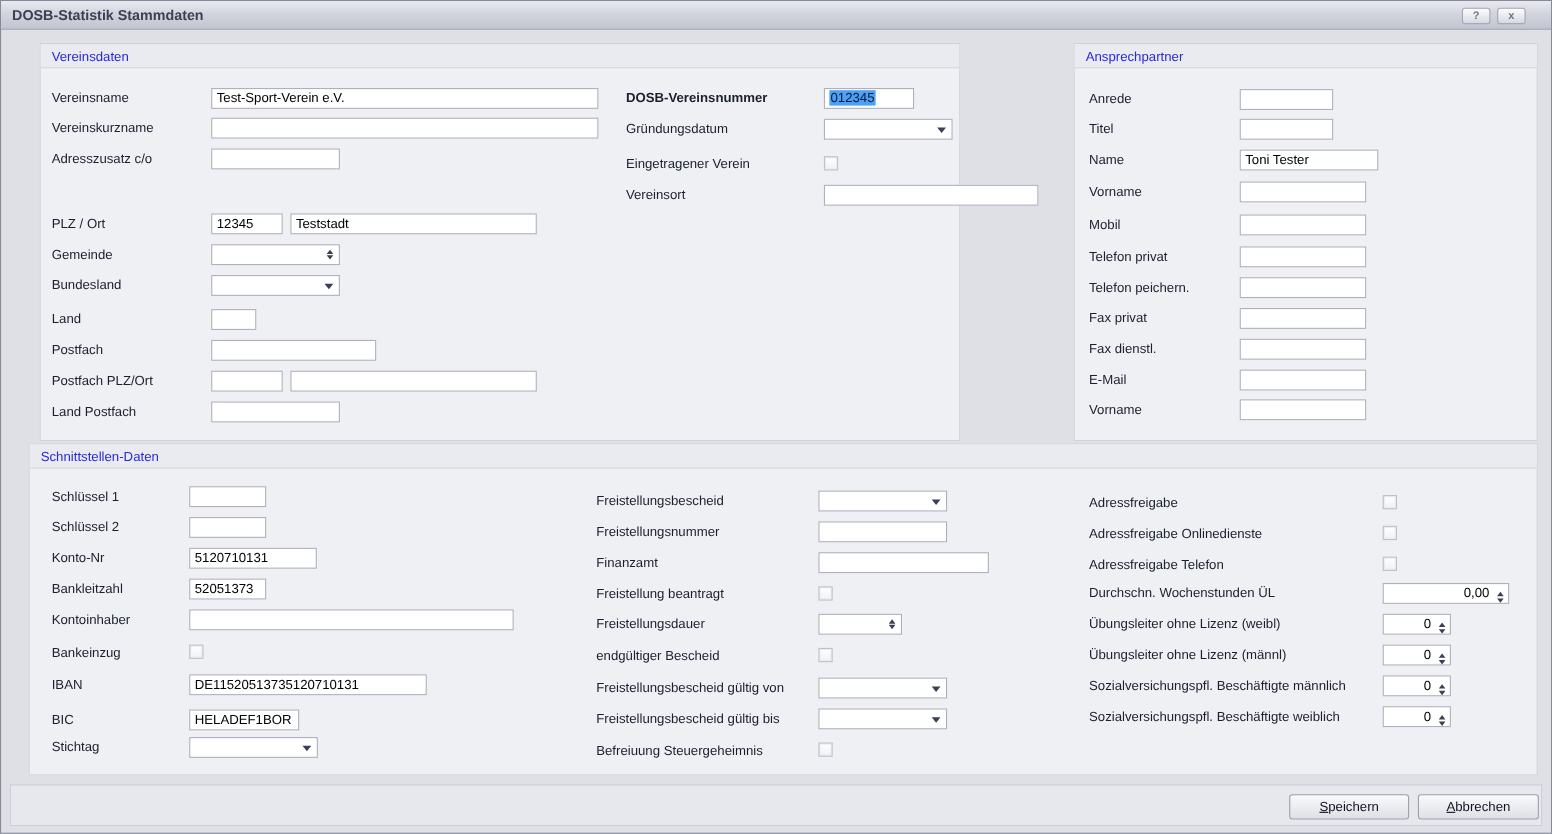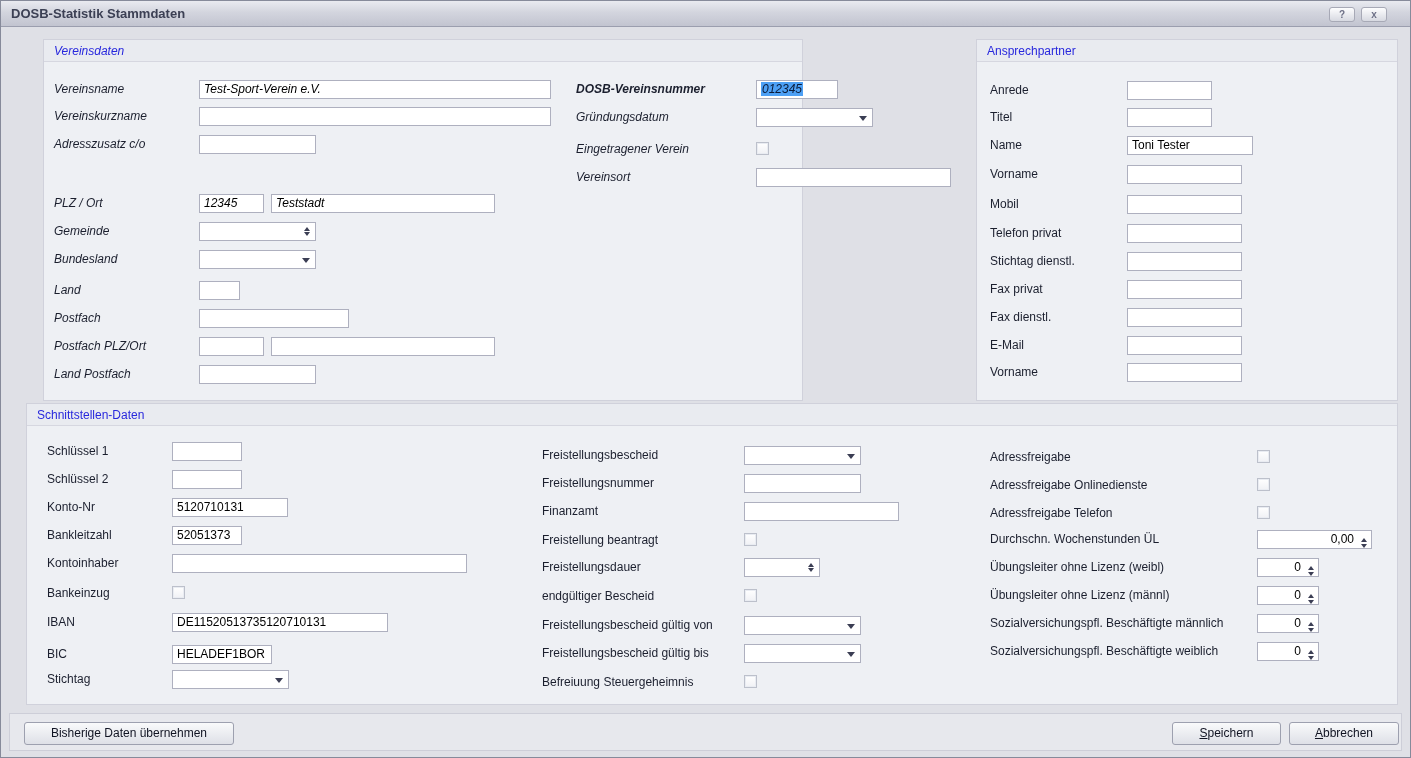--- a/index.html
+++ b/index.html
@@ -99,21 +99,21 @@
 <body>
 
 <div class="window">
 
   <div class="titlebar">
     <span class="title">DOSB-Statistik Stammdaten</span>
     <div class="winbtn btn-help"><span>?</span></div>
     <div class="winbtn btn-close"><span>x</span></div>
   </div>
 
-  <div class="panel" style="left:42px; top:38px; width:760px; height:362px;font-style:italic;">
+  <div class="panel" style="left:35px; top:38px; width:837px; height:362px;">
     <div class="panel-header">
       <span class="panel-title">Vereinsdaten</span>
     </div>
 
     <div class="row" style="left:10px; top:40px; width:900px;">
       <span class="lbl">Vereinsname</span>
       <div class="tb" style="left:145px; width:352px;">Test-Sport-Verein e.V.</div>
     </div>
     <div class="row" style="left:10px; top:67px; width:900px;">
       <span class="lbl">Vereinskurzname</span>
@@ -202,21 +202,21 @@
     </div>
     <div class="row" style="left:13px; top:155px; width:395px;">
       <span class="lbl">Mobil</span>
       <div class="tb" style="left:137px; width:115px;"></div>
     </div>
     <div class="row" style="left:13px; top:184px; width:395px;">
       <span class="lbl">Telefon privat</span>
       <div class="tb" style="left:137px; width:115px;"></div>
     </div>
     <div class="row" style="left:13px; top:212px; width:395px;">
-      <span class="lbl">Stichtag dienstl.</span>
+      <span class="lbl">Telefon peichern.</span>
       <div class="tb" style="left:137px; width:115px;"></div>
     </div>
     <div class="row" style="left:13px; top:240px; width:395px;">
       <span class="lbl">Fax privat</span>
       <div class="tb" style="left:137px; width:115px;"></div>
     </div>
     <div class="row" style="left:13px; top:268px; width:395px;">
       <span class="lbl">Fax dienstl.</span>
       <div class="tb" style="left:137px; width:115px;"></div>
     </div>
@@ -358,23 +358,20 @@
     </div>
     <div class="row" style="left:963px; top:238px; width:400px;">
       <span class="lbl">Sozialversichungspfl. Beschäftigte weiblich</span>
       <div class="spin num" style="left:267px; width:62px;">0</div>
       <span class="spin-up" style="left:318px; right:auto; top:8px;"></span>
       <span class="spin-down" style="left:318px; right:auto; bottom:auto; top:14px;"></span>
     </div>
   </div>
 
   <div class="footerbar">
-    <div class="btn" style="left:14px; width:210px;">
-      <span>Bisherige Daten übernehmen</span>
-    </div>
     <div class="btn" style="left:1162px; width:109px;">
       <span class="accel">S</span><span>peichern</span>
     </div>
     <div class="btn" style="left:1279px; width:110px;">
       <span class="accel">A</span><span>bbrechen</span>
     </div>
   </div>
 
 </div>
 

